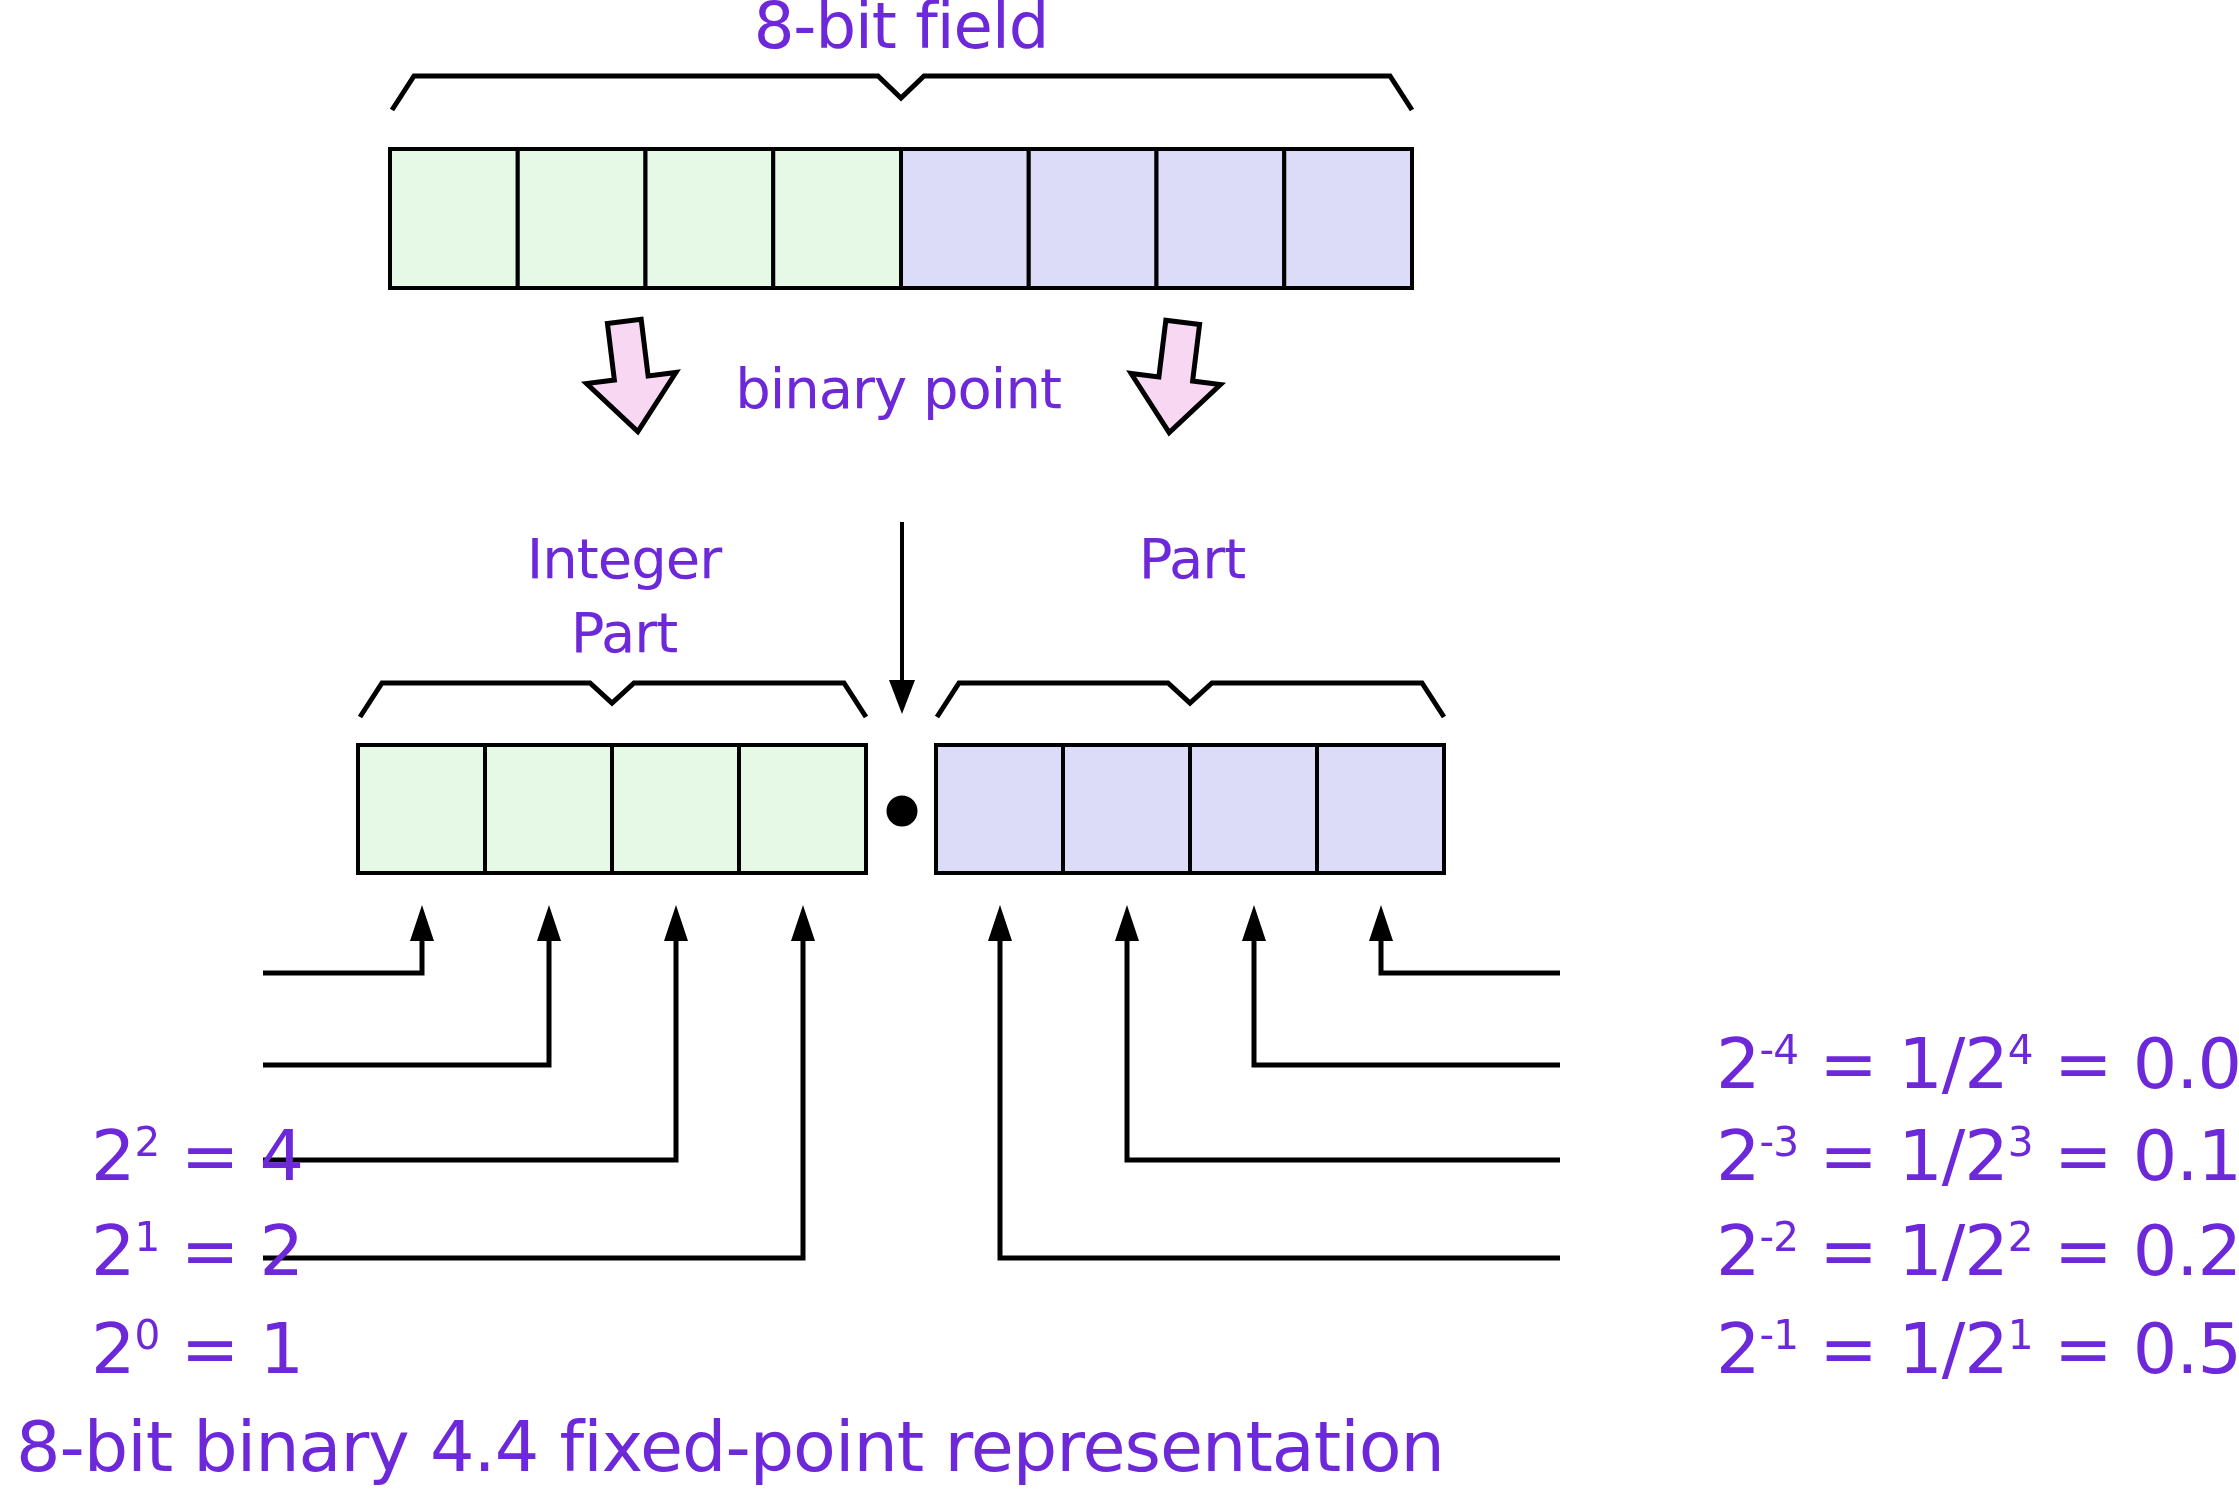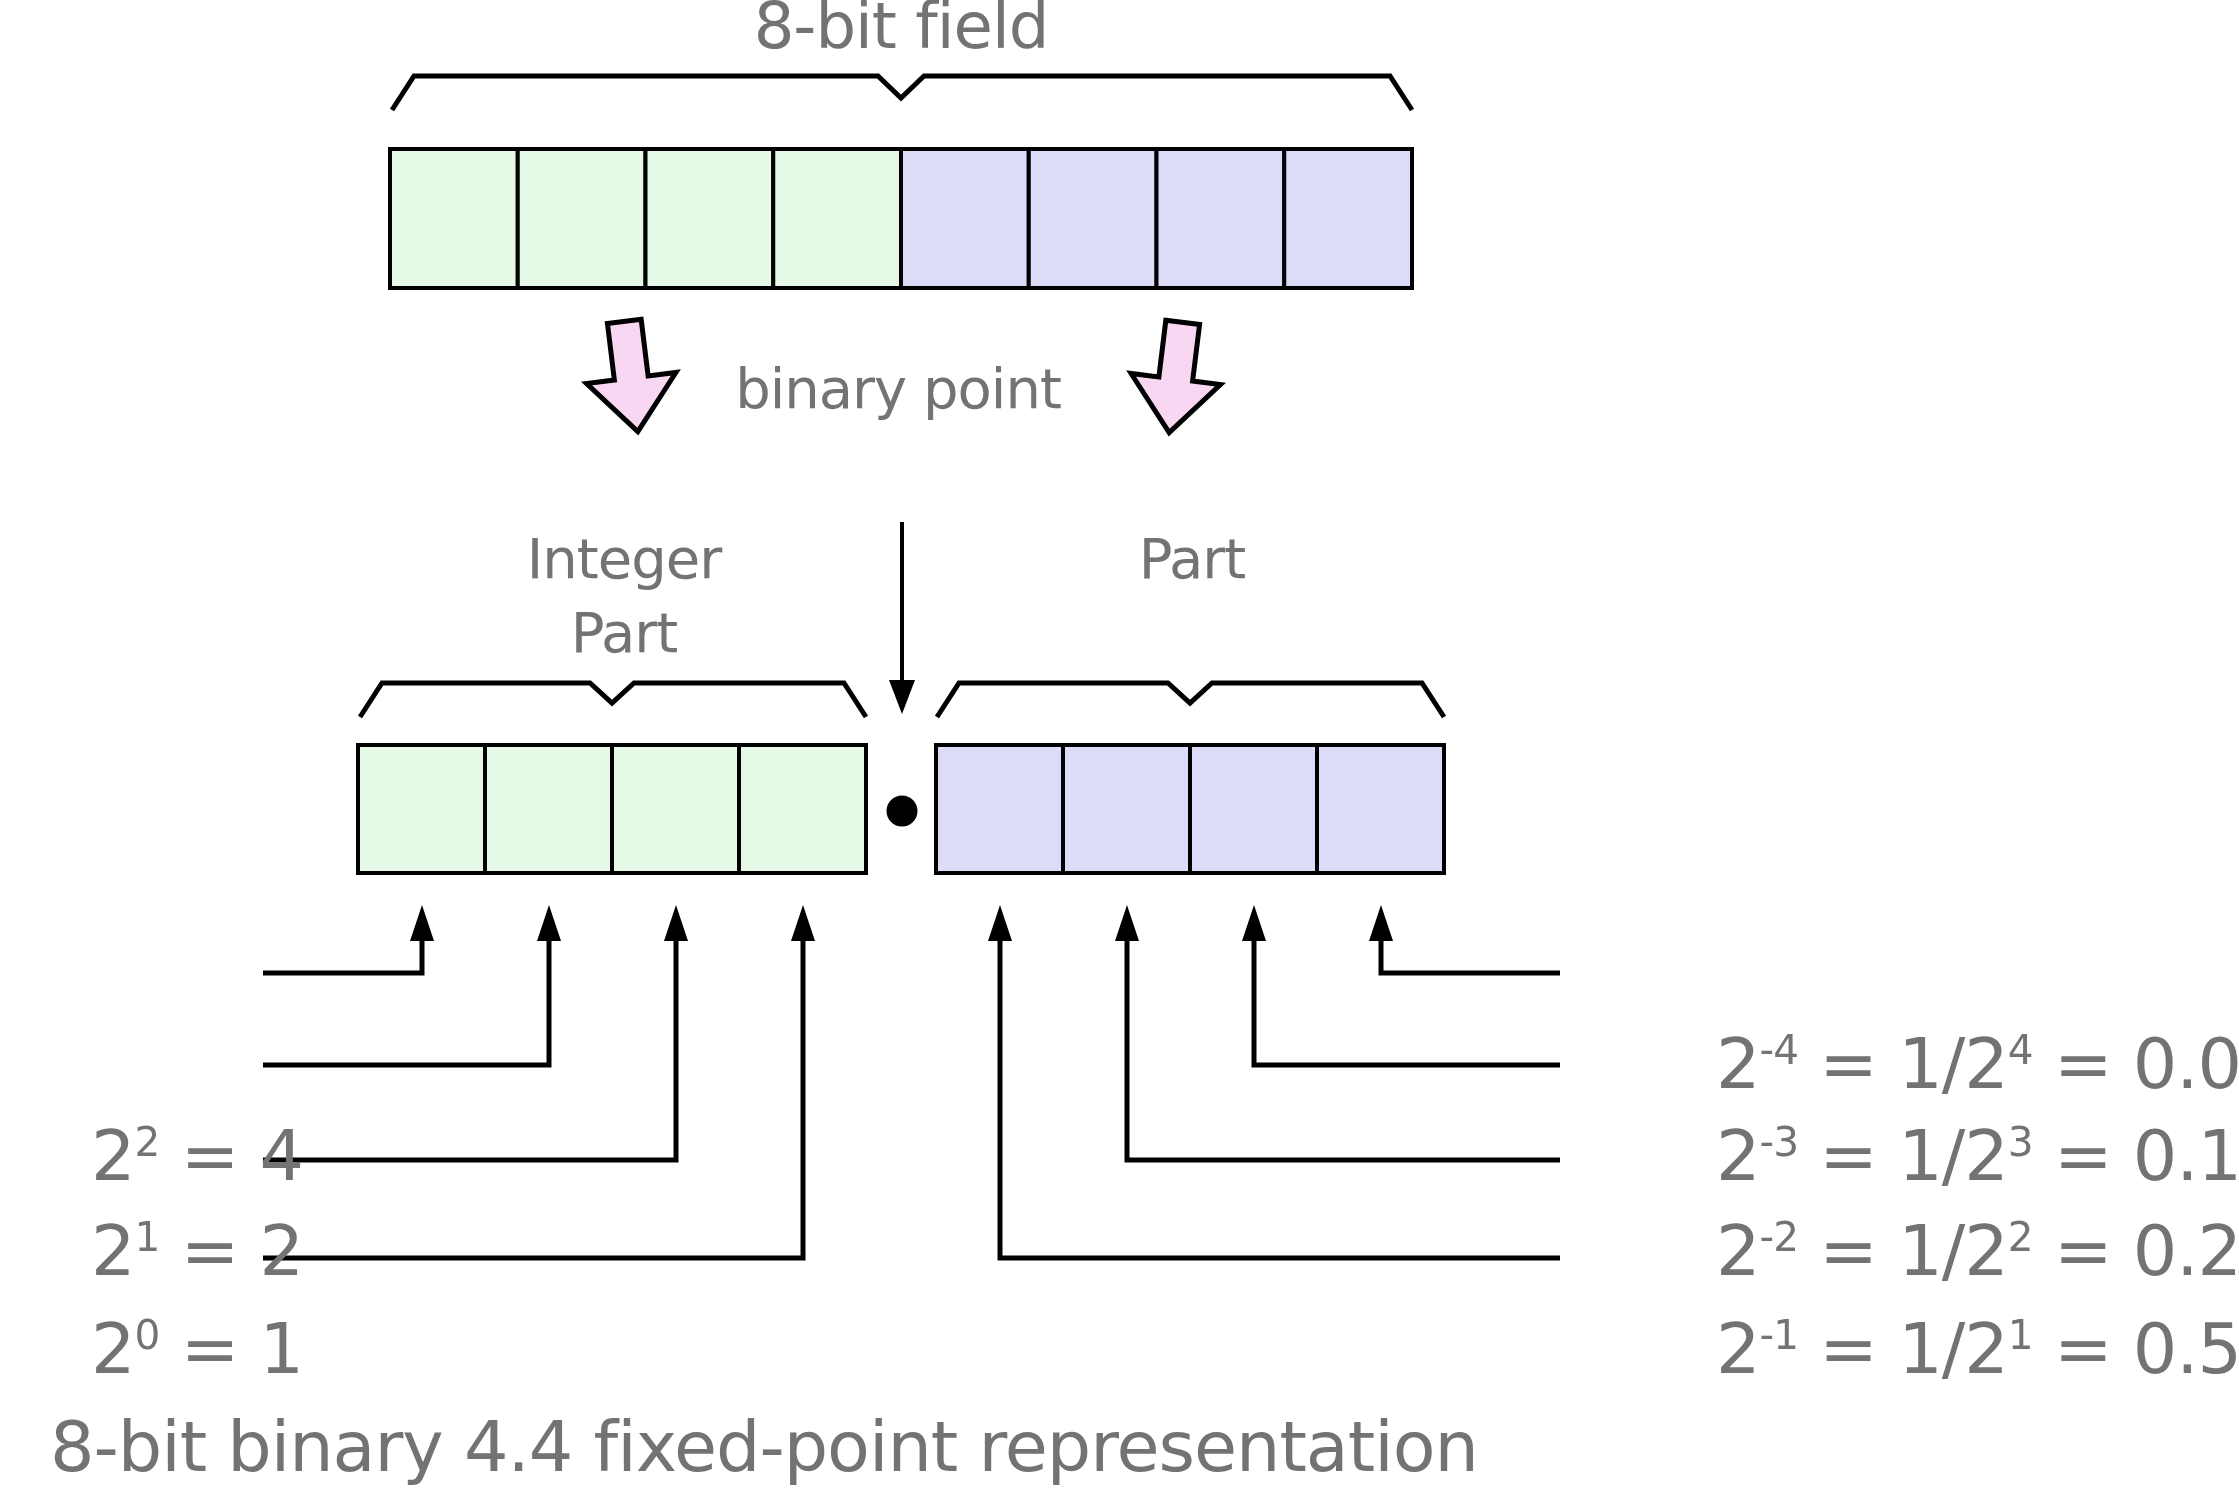--- a/index.html
+++ b/index.html
@@ -1,32 +1,32 @@
 <!DOCTYPE html>
 <html><head>
 <meta charset="utf-8">
 <style>
   html,body{margin:0;padding:0;background:#ffffff;}
   #stage{
     position:relative;width:2239px;height:1505px;background:#ffffff;
-    font-family:"DejaVu Sans",sans-serif;color:#737373;overflow:hidden;
+    font-family:"DejaVu Sans",sans-serif;color:#6d28d9;overflow:hidden;
   }
   #gfx{position:absolute;left:0;top:0;}
   .lbl{position:absolute;white-space:nowrap;letter-spacing:-1px;}
   .centered{transform:translateX(-50%);text-align:center;}
   .field-label{font-size:64px;line-height:64px;top:-6px;left:901px;}
   .two-line{font-size:56px;line-height:74px;}
   .implied{top:352px;left:898px;}
   .integer-part{top:522px;left:624px;}
   .fractional-part{top:522px;left:1192px;}
   .plabel{position:absolute;font-size:70px;line-height:96px;white-space:pre;letter-spacing:-1px;}
   .plabel.pl-left{left:6px;}
   .plabel.pl-right{left:1631px;}
   .plabel sup{font-size:58%;vertical-align:0.58em;line-height:0;}
-  .title{font-size:70px;line-height:94px;top:1400px;left:50px;letter-spacing:-1px;}
+  .title{font-size:70px;line-height:94px;top:1400px;left:16px;letter-spacing:-1px;}
 </style>
 </head>
 <body>
 
 <div id="stage">
 
   <svg id="gfx" width="2239" height="1505" viewBox="0 0 2239 1505">
 
     <polyline points="392,110 414,76 878,76 901,98 924,76 1390,76 1412,110" fill="none" stroke="#000" stroke-width="5"></polyline>
 

